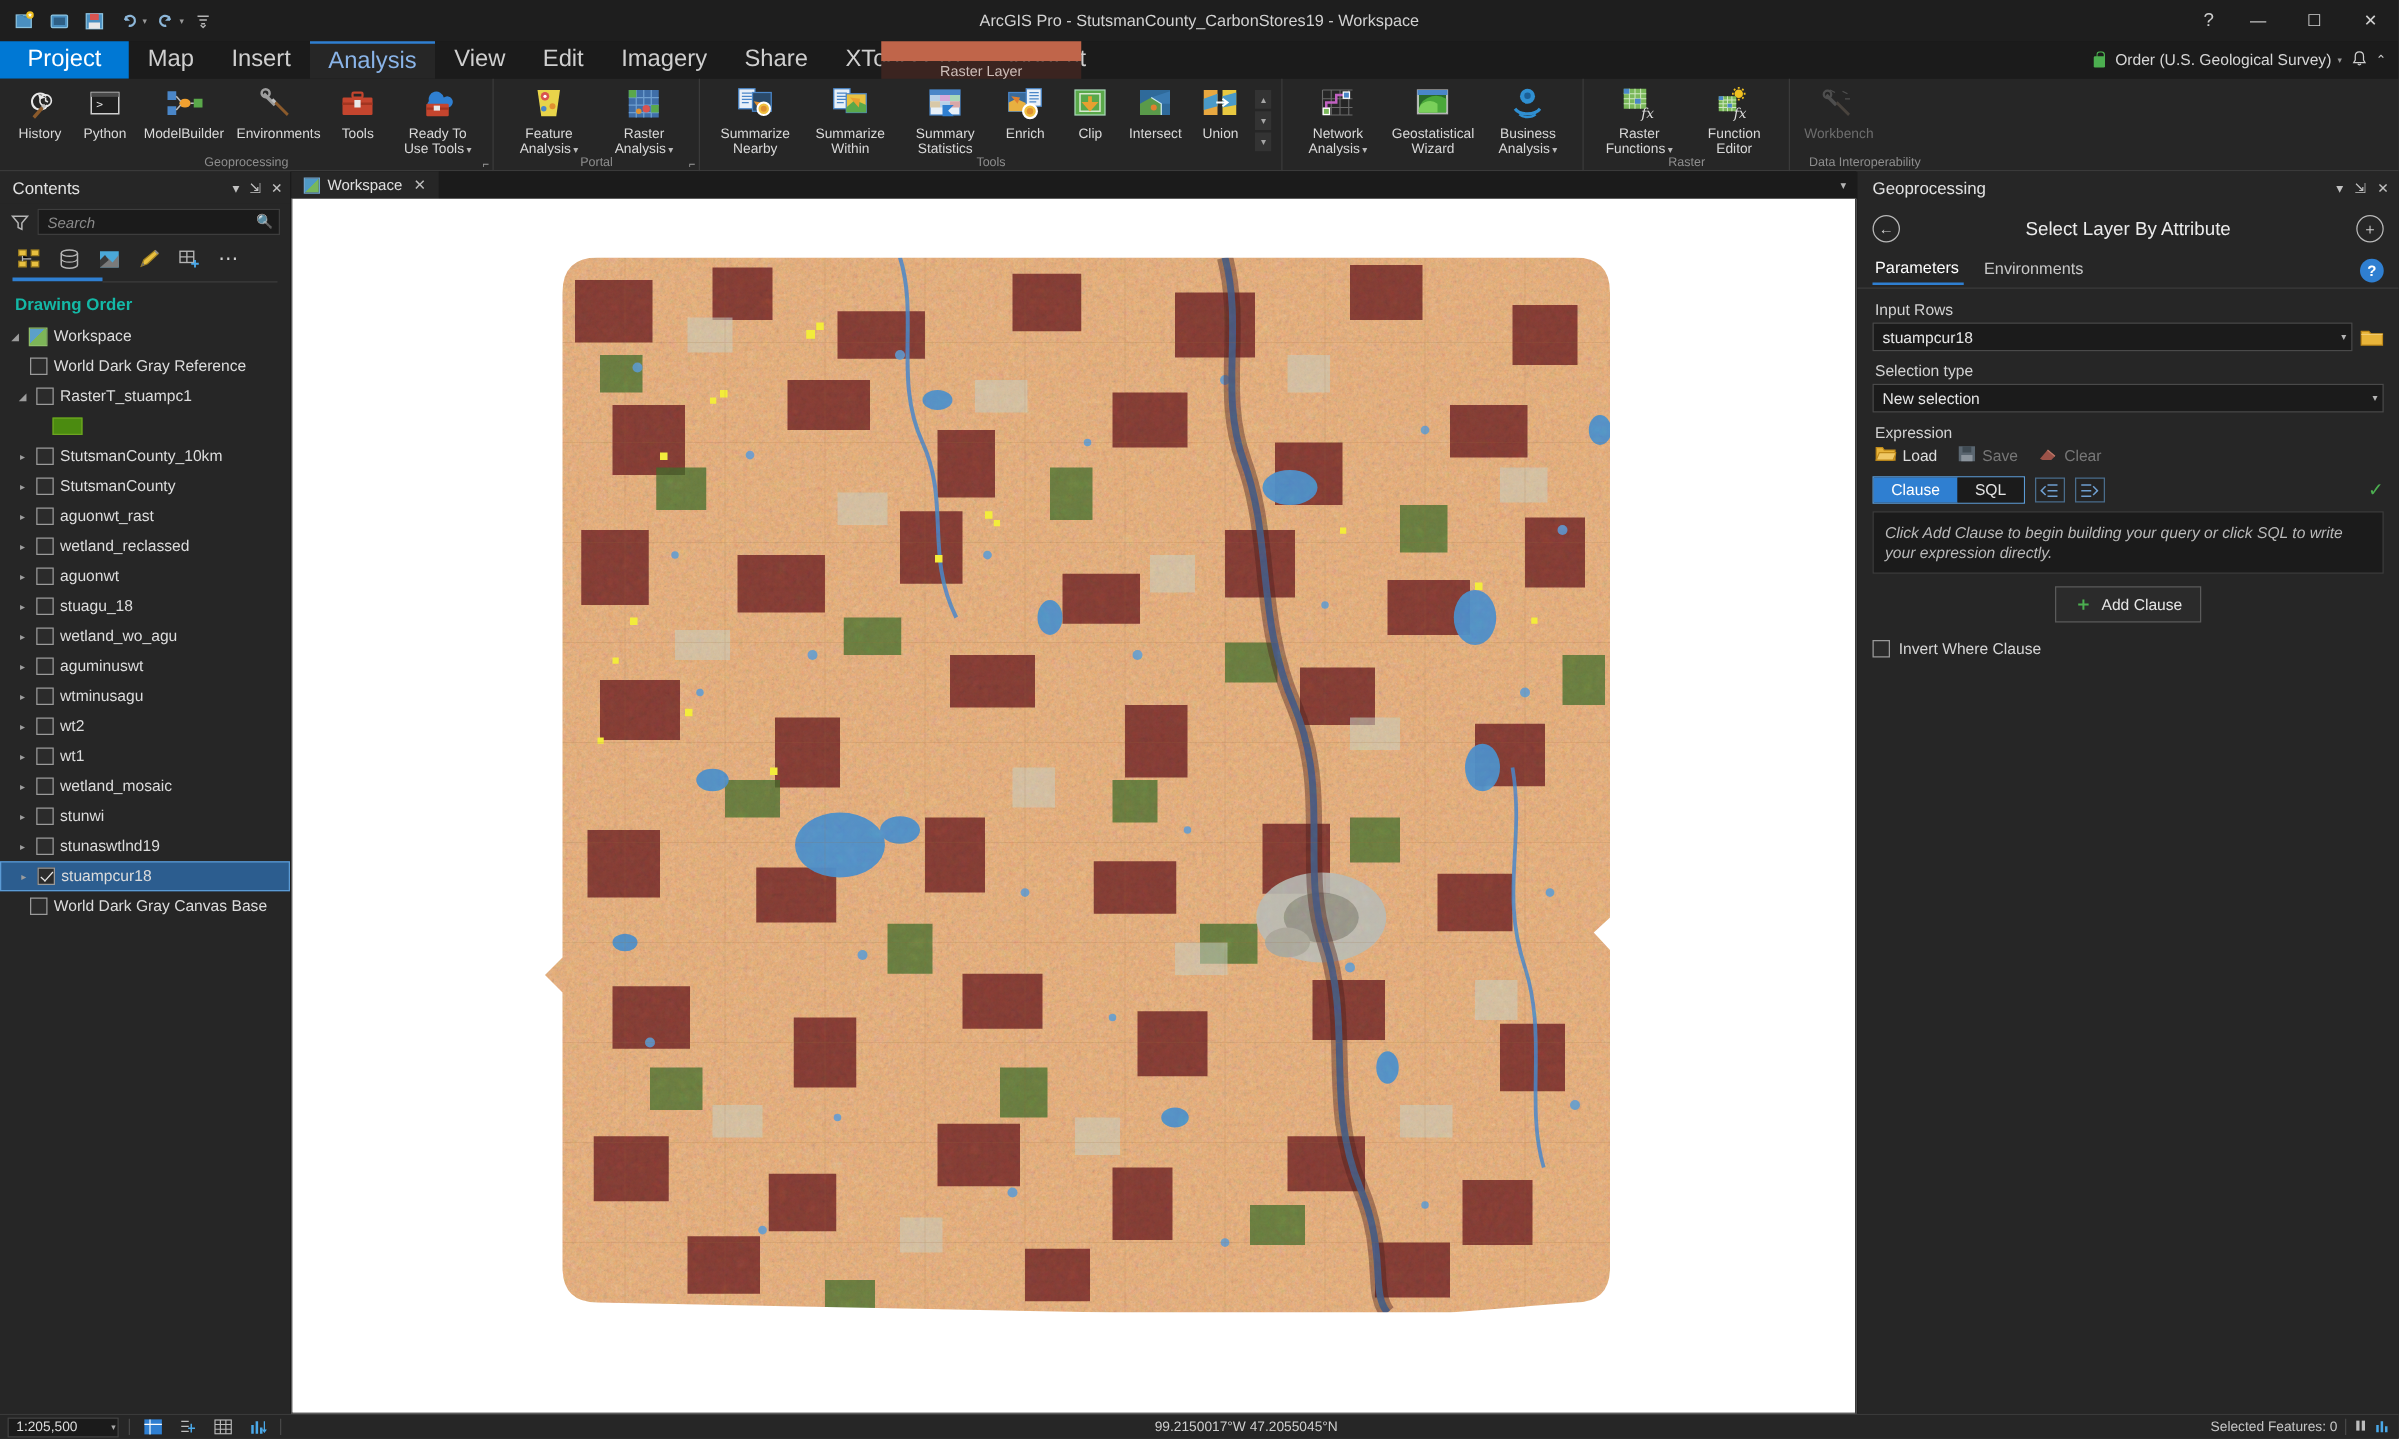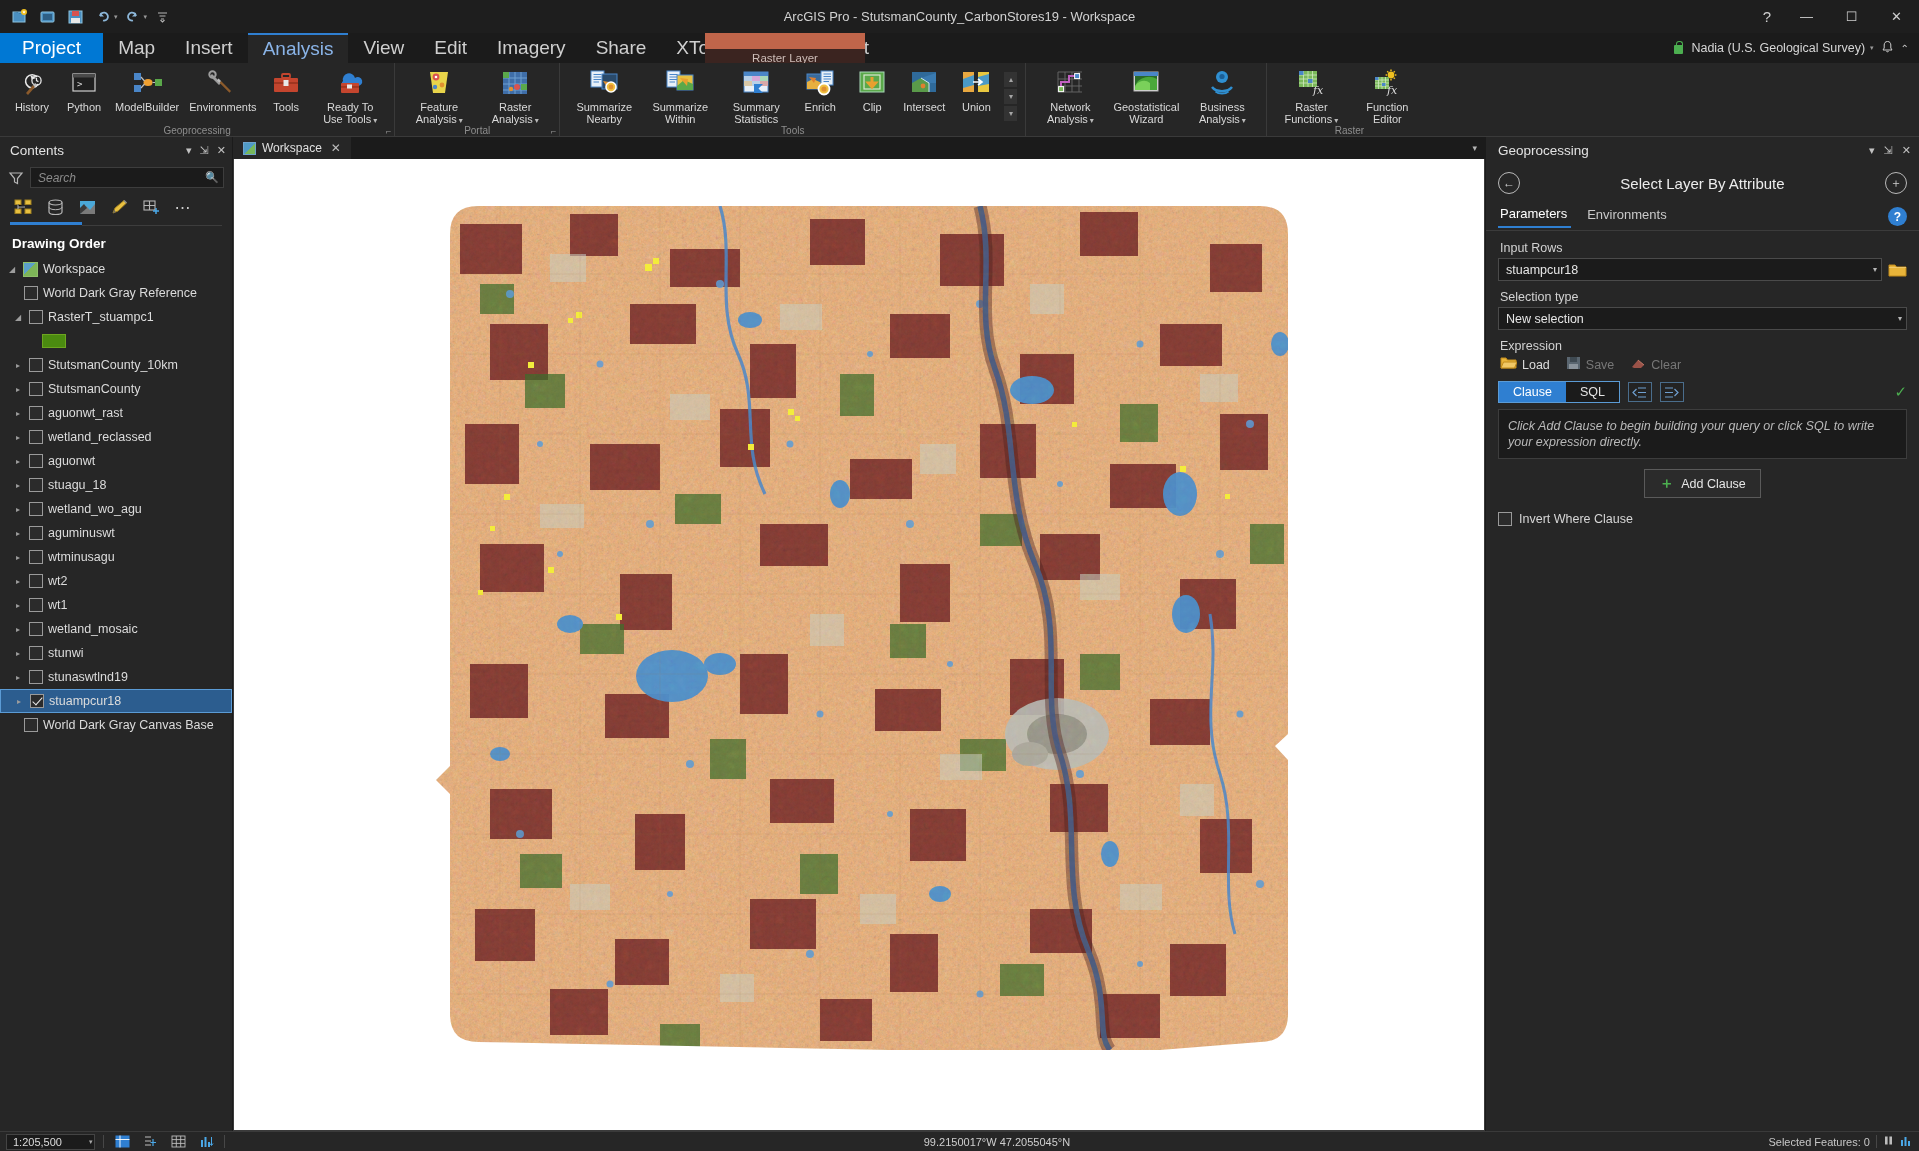--- a/index.html
+++ b/index.html
@@ -69,21 +69,21 @@
   .searchbox { flex:1; height:21px; background:#1b1b1b; border:1px solid #3d3d3d; display:flex; align-items:center;
                padding:0 4px 0 7px; }
   .searchbox input { background:transparent; border:0; outline:0; color:#cfcfcf; font-size:12px; width:100%;
                      font-family:"Liberation Sans",sans-serif; font-style:italic; }
   .searchbox input::placeholder { color:#8b8b8b; font-style:italic; }
   .srch-ico { color:#b5b5b5; font-size:11px; margin-left:2px; }
   .toolrow { display:flex; align-items:center; gap:2px; padding:0 8px 2px 8px; }
   .tool { width:30px; height:26px; display:flex; align-items:center; justify-content:center; border-radius:2px; }
   .tool-underline { height:3px; background:#2f7fd1; width:72px; margin:0 0 0 10px; }
   .tool-rule { height:1px; background:#3d3d3d; margin:0 10px 4px 82px; }
-  .draworder { font-size:13.5px; color:#ffffff; font-weight:bold; padding:6px 0 5px 12px; }
+  .draworder { font-size:13.5px; color:#14b8a6; font-weight:bold; padding:6px 0 5px 12px; }
   .tree { flex:1; overflow:hidden; padding-top:1px; }
   .tnode { display:flex; align-items:center; height:24px; padding-left:6px; font-size:12.5px; color:#dcdcdc; gap:5px; }
   .tnode.sel { background:#2c5d8f; border:1px solid #5b9bd5; }
   .exp { width:12px; flex:0 0 12px; font-size:8px; color:#9d9d9d; text-align:center; }
   .chk { width:14px; height:14px; flex:0 0 14px; border:1px solid #9a9a9a; background:#2b2b2b; position:relative; }
   .chk.on::after { content:""; position:absolute; left:4px; top:0px; width:4px; height:9px;
                    border:solid #e8e8e8; border-width:0 1.8px 1.8px 0; transform:rotate(42deg); }
   .ind1 { padding-left:24px; } .ind2 { padding-left:12px; } .ind3 { padding-left:42px; }
   .swatch { width:24px; height:14px; background:#4b8b10; border:1px solid #6da520; }
   .map-ico { width:15px; height:15px; flex:0 0 15px; border:1px solid #8fbf6a;
@@ -232,21 +232,21 @@
       <div class="ctx-head"></div>
       <div class="ctx-title">Raster Layer</div>
       <div class="ctx-tabs">
         <div class="tab">Appearance</div>
         <div class="tab">Data</div>
       </div>
     </div>
 
     <div class="acct">
       <span class="lock-ico"></span>
-      <span>Nadia (U.S. Geological Survey)</span>
+      <span>Order (U.S. Geological Survey)</span>
       <span class="caret">▾</span>
       <span>
         <svg width="13" height="14" viewBox="0 0 13 14">
             <path d="M6.5 1.5 C4.3 1.5 3.2 3 3.2 5 L3.2 8 L2 10 H11 L9.8 8 L9.8 5 C9.8 3 8.7 1.5 6.5 1.5 Z" fill="none" stroke="#cfcfcf" stroke-width="1"></path>
             <path d="M5.3 11 A1.3 1.3 0 0 0 7.7 11" fill="none" stroke="#cfcfcf" stroke-width="1"></path>
           </svg>
       </span>
       <span style="font-size:10px;color:#cfcfcf;">⌃</span>
     </div>
   </div>
@@ -531,20 +531,36 @@
               <rect x="3" y="8" width="3.5" height="3" fill="#4a86c8"></rect>
               <rect x="10" y="14" width="3.5" height="3" fill="#4a86c8"></rect>
               <text x="15" y="25" font-family="DejaVu Serif, serif" font-size="11" font-style="italic" fill="#dcdcdc">fx</text>
             </svg>
         </span>
         <span class="lbl">Function Editor</span>
       </div>
       <div class="gname">Raster</div>
     </div>
 
+    <div class="rgroup" style="min-width:120px;">
+      <div class="rbtn disabled">
+        <span class="ico">
+          <svg width="30" height="28" viewBox="0 0 30 28">
+              <path d="M6 6 L14 14 L12 16 L4 8 Z" fill="#9a9a9a"></path>
+              <circle cx="6" cy="6.5" r="3" fill="none" stroke="#9a9a9a" stroke-width="1.8"></circle>
+              <path d="M24 22 L14 12 L12.5 13.8 L22.5 23.8 Z" fill="#8a7a6a"></path>
+              <g stroke="#9a9a9a" stroke-width="1">
+                <path d="M8 3 L12 5 M18 4 L22 6 M20 10 L24 10"></path>
+              </g>
+            </svg>
+        </span>
+        <span class="lbl">Workbench</span>
+      </div>
+      <div class="gname">Data Interoperability</div>
+    </div>
   </div>
 
   <div class="body">
 
     <div class="pane contents">
       <div class="pane-hdr">
         <span class="pane-title">Contents</span>
         <span class="ctrls">
           <span>▾</span>
           <span>⇲</span>

